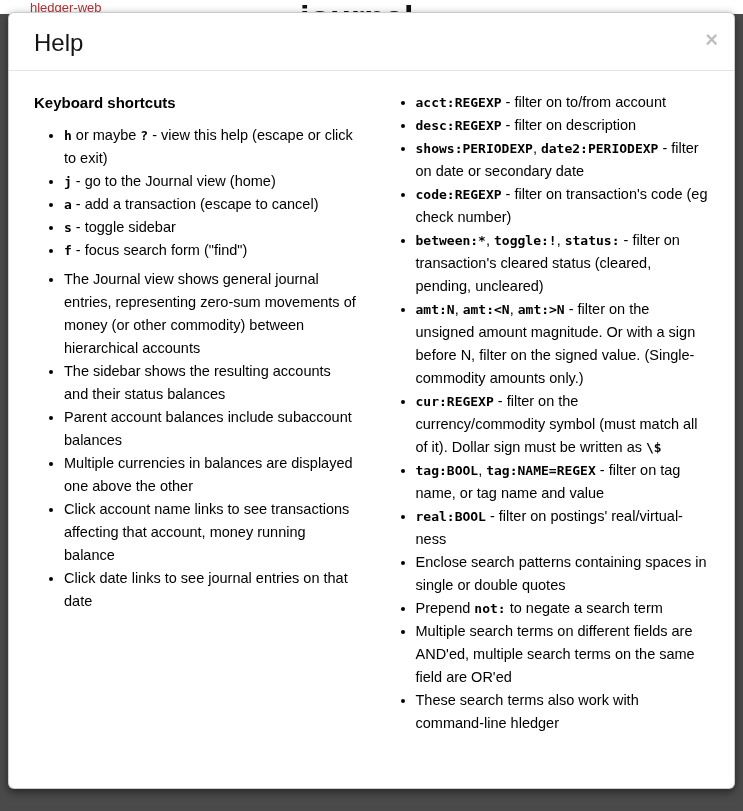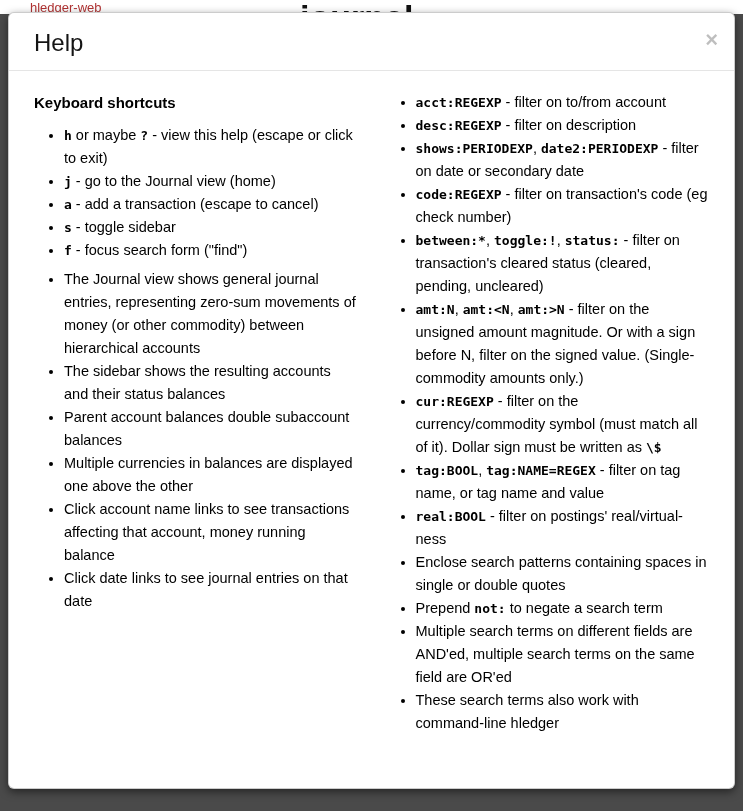--- a/index.html
+++ b/index.html
@@ -127,21 +127,21 @@
         <ul>
             <li><code>h</code> or maybe <code>?</code> - view this help (escape or click to exit)</li>
             <li><code>j</code> - go to the Journal view (home)</li>
             <li><code>a</code> - add a transaction (escape to cancel)</li>
             <li><code>s</code> - toggle sidebar</li>
             <li><code>f</code> - focus search form ("find")</li>
           </ul>
         <ul>
             <li>The Journal view shows general journal entries, representing zero-sum movements of money (or other commodity) between hierarchical accounts</li>
             <li>The sidebar shows the resulting accounts and their status balances</li>
-            <li>Parent account balances double subaccount balances</li>
+            <li>Parent account balances include subaccount balances</li>
             <li>Multiple currencies in balances are displayed one above the other</li>
             <li>Click account name links to see transactions affecting that account, money running balance</li>
             <li>Click date links to see journal entries on that date</li>
           </ul>
       </div>
       <div class="col">
         <ul>
             <li><code>acct:REGEXP</code> - filter on to/from account</li>
             <li><code>desc:REGEXP</code> - filter on description</li>
             <li><code>shows:PERIODEXP</code>, <code>date2:PERIODEXP</code> - filter on date or secondary date</li>

